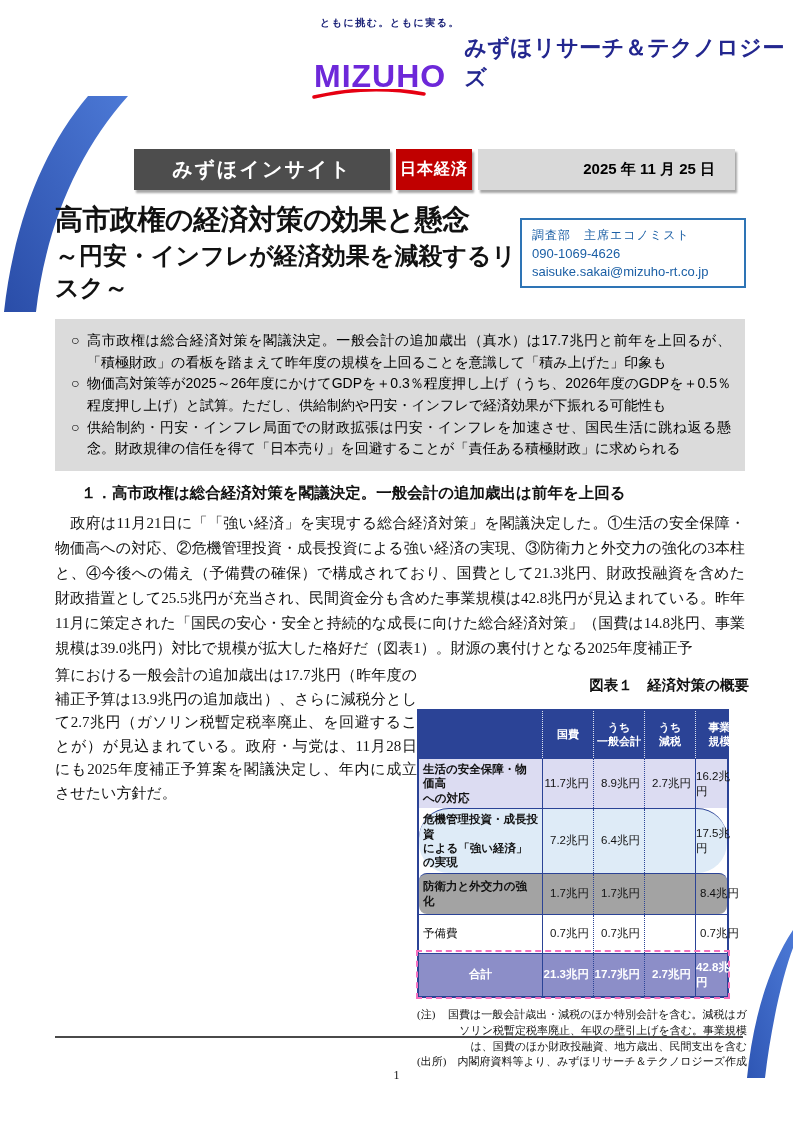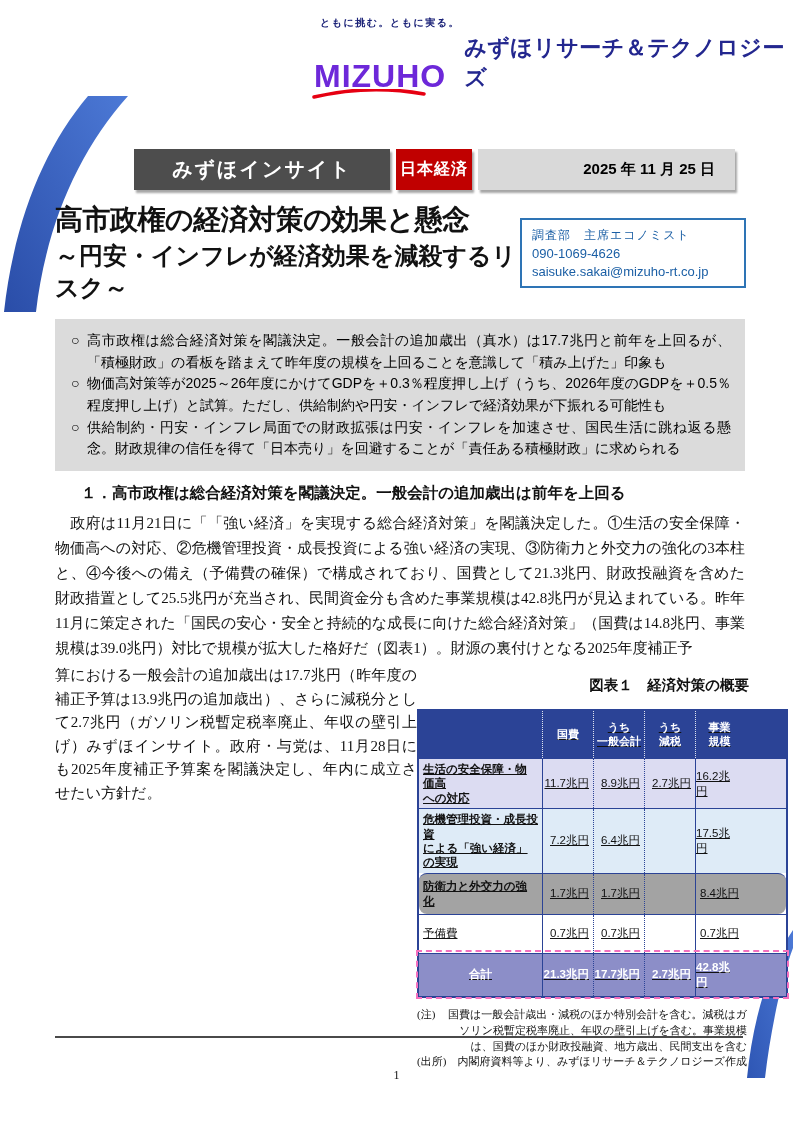--- a/index.html
+++ b/index.html
@@ -41,36 +41,36 @@
   
   .section-heading{position:absolute;top:483px;left:57px;font-size:15.5px;font-weight:bold;margin-left:24px;}
   .para-full{position:absolute;top:511px;left:55px;width:690px;font-family:"Liberation Serif","DejaVu Serif",serif;
              font-size:15px;line-height:25px;text-align:justify;}
   .col-left{position:absolute;top:664px;left:55px;width:362px;font-family:"Liberation Serif","DejaVu Serif",serif;
             font-size:15px;line-height:23.6px;text-align:justify;}
   .col-left p{margin:0;}
   
   .figure{position:absolute;top:676px;left:417px;width:332px;}
   .fig-title{text-align:right;font-size:14.5px;font-weight:bold;margin-bottom:14px;}
-  .tbl{border:2px solid #2B4396;width:371px;box-sizing:border-box;text-decoration:underline;}
+  .tbl{border:2px solid #2B4396;width:312px;box-sizing:border-box;}
   .tgrid{display:grid;grid-template-columns:124px 51px 51px 51px 47px;}
   .cell{box-sizing:border-box;display:flex;align-items:center;font-size:11.5px;}
   .prewrap{white-space:pre-line;}
   .thead{background:#2B4396;color:#fff;min-height:47px;}
   .thead .cell{justify-content:center;text-align:center;font-weight:bold;font-size:11px;line-height:1.25;
                border-right:1px dotted rgba(255,255,255,.85);}
   .thead .cell:last-child{border-right:none;}
   .row{border-top:1.5px solid #2B4396;}
   .row .lab{font-weight:bold;padding:3px 4px;line-height:1.25;font-size:11.5px;border-right:1.5px solid #2B4396;}
   .row .lab.normal{font-weight:normal;}
   .row .val{justify-content:flex-end;padding-right:4px;}
   .v1,.v2{border-right:1px dotted #2B4396;}
   .v3{border-right:1.5px solid #2B4396;}
   .r0{background:#DCDCF2;min-height:46px;}
-  .r1{background:#DEEBF7;min-height:50px;}
+  .r1{background:#DEEBF7;min-height:50px;border-radius:30px;}
   .r2{background:#a3a3a3;min-height:40px;border-radius:8px;}
   .r3{background:#fff;min-height:38px;}
   .total-wrap{outline:2.5px dashed #F470BE;outline-offset:1px;}
   .trow{background:#8C8EC8;border-top:1.5px solid #2B4396;min-height:42px;color:#fff;font-weight:bold;}
   .trow .lab{justify-content:center;border-right:1.5px solid #2B4396;padding:3px 8px;}
   .trow .val{justify-content:flex-end;padding-right:4px;}
   .fig-notes{margin-top:9px;font-family:"Liberation Serif","DejaVu Serif",serif;font-size:11px;line-height:1.45;color:#111;width:330px;}
   .note-row{display:flex;}
   .note-label{white-space:nowrap;margin-right:5px;}
   .note-text{flex:1;text-align:right;}
@@ -147,21 +147,21 @@
       <span class="bullet-glyph">○</span>
       <span class="bullet-text">供給制約・円安・インフレ局面での財政拡張は円安・インフレを加速させ、国民生活に跳ね返る懸念。財政規律の信任を得て「日本売り」を回避することが「責任ある積極財政」に求められる</span>
     </div>
   </div>
 
   <div class="section-heading">１．高市政権は総合経済対策を閣議決定。一般会計の追加歳出は前年を上回る</div>
 
   <div class="para-full">　政府は11月21日に「「強い経済」を実現する総合経済対策」を閣議決定した。①生活の安全保障・物価高への対応、②危機管理投資・成長投資による強い経済の実現、③防衛力と外交力の強化の3本柱と、④今後への備え（予備費の確保）で構成されており、国費として21.3兆円、財政投融資を含めた財政措置として25.5兆円が充当され、民間資金分も含めた事業規模は42.8兆円が見込まれている。昨年11月に策定された「国民の安心・安全と持続的な成長に向けた総合経済対策」（国費は14.8兆円、事業規模は39.0兆円）対比で規模が拡大した格好だ（図表1）。財源の裏付けとなる2025年度補正予</div>
 
   <div class="col-left">
-    <p>算における一般会計の追加歳出は17.7兆円（昨年度の補正予算は13.9兆円の追加歳出）、さらに減税分として2.7兆円（ガソリン税暫定税率廃止、年収の壁引上げ）みずほインサイト。政府・与党は、11月28日にも2025年度補正予算案を閣議決定し、年内に成立させたい方針だ。</p>
+    <p>算における一般会計の追加歳出は17.7兆円（昨年度の補正予算は13.9兆円の追加歳出）、さらに減税分として2.7兆円（ガソリン税暫定税率廃止、を回避することが）が見込まれている。政府・与党は、11月28日にも2025年度補正予算案を閣議決定し、年内に成立させたい方針だ。</p>
   </div>
 
   <div class="figure">
     <div class="fig-title">図表１　経済対策の概要</div>
 
     <div class="tbl">
       <div class="tgrid thead">
         <div class="cell lab"></div>
         <div class="cell prewrap">国費</div>
         <div class="cell prewrap">うち

